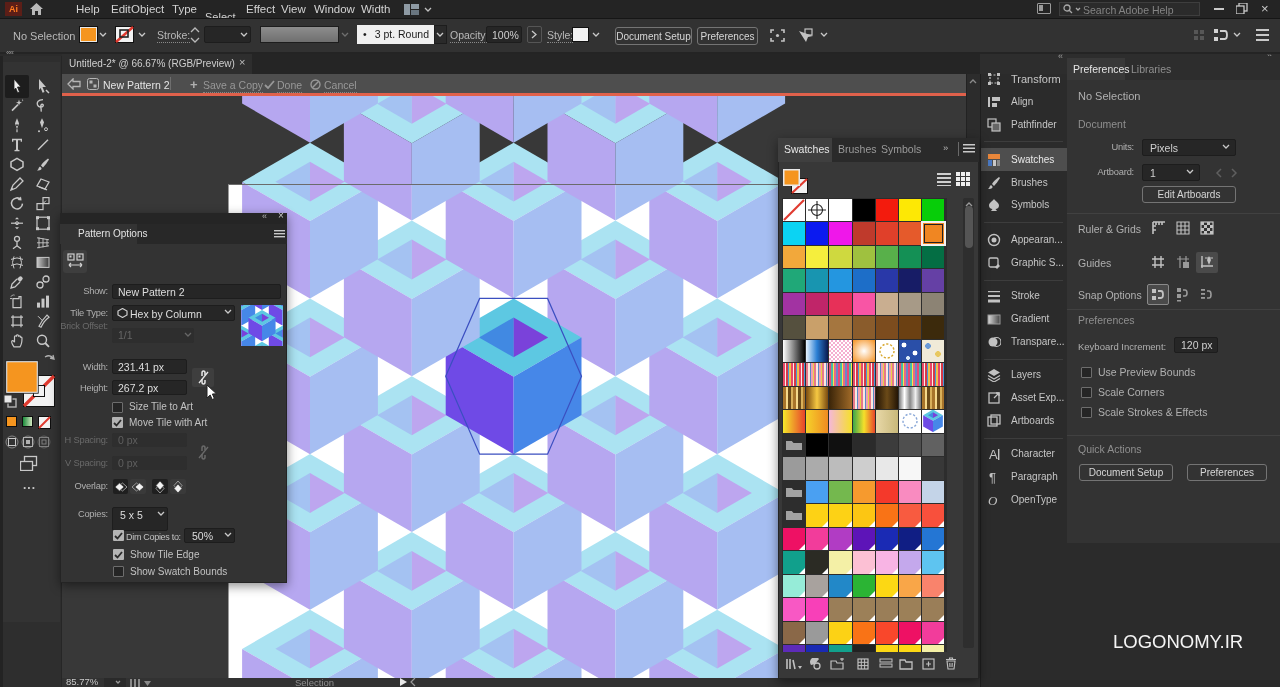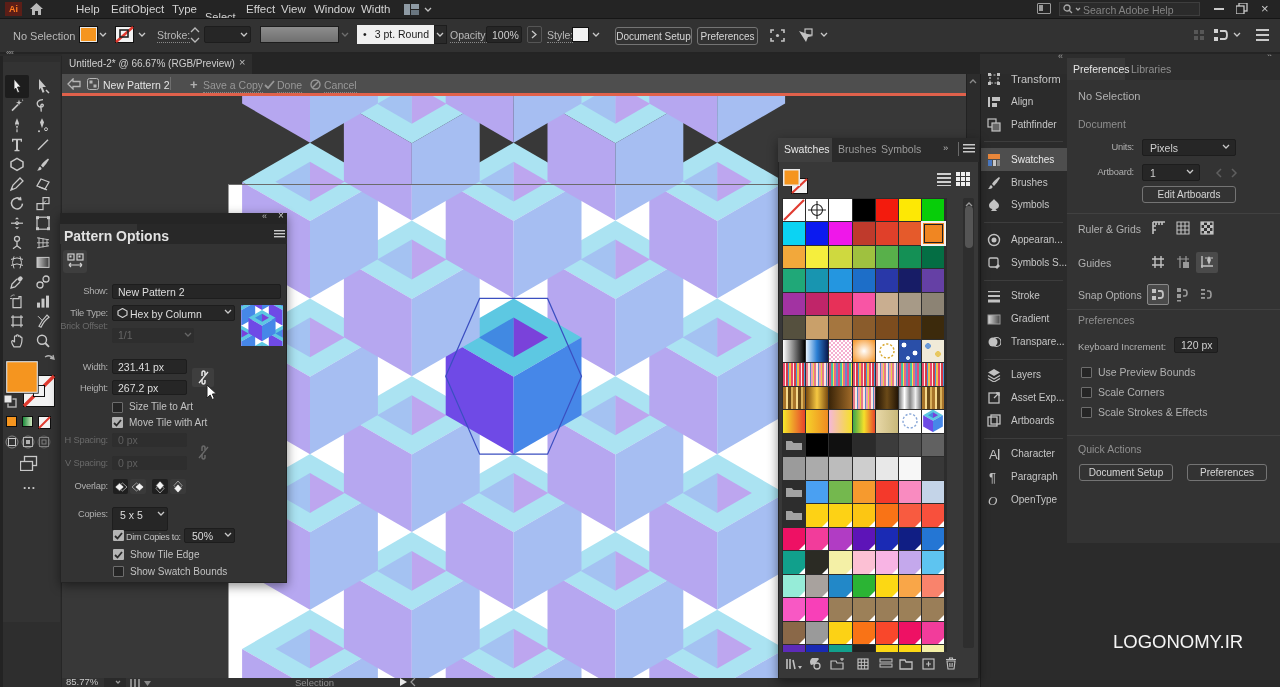--- a/index.html
+++ b/index.html
@@ -565,21 +565,21 @@
 <div class="sep" style="left:984px;top:222.0px;width:79px;background:#3d3d3d"></div>
 <svg class="ab" style="left:987px;top:232.9px" width="14" height="14">
     <circle cx="7" cy="7" r="5.5" fill="none" stroke="#c2c2c2" stroke-width="1.4"></circle>
     <circle cx="7" cy="7" r="2.5" fill="#c2c2c2"></circle>
   </svg>
 <div style="position:absolute;left:1011px;top:233.9px;font-size:10px;color:#c6c6c6">Appearan...</div>
 <svg class="ab" style="left:987px;top:255.7px" width="14" height="14">
     <rect x="2" y="2" width="9" height="9" rx="1.5" fill="none" stroke="#c2c2c2" stroke-width="1.3"></rect>
     <path d="M11,8 L13,10 L10,13 L8,11" fill="#c2c2c2"></path>
   </svg>
-<div style="position:absolute;left:1011px;top:256.7px;font-size:10px;color:#c6c6c6">Symbols S...</div>
+<div style="position:absolute;left:1011px;top:256.7px;font-size:10px;color:#c6c6c6">Graphic S...</div>
 <div class="sep" style="left:984px;top:279.5px;width:79px;background:#3d3d3d"></div>
 <svg class="ab" style="left:987px;top:289.1px" width="14" height="14">
     <rect x="1" y="2" width="12" height="1.2" fill="#c2c2c2"></rect>
     <rect x="1" y="6" width="12" height="2" fill="#c2c2c2"></rect>
     <rect x="1" y="10.5" width="12" height="3" fill="#c2c2c2"></rect>
   </svg>
 <div style="position:absolute;left:1011px;top:290.1px;font-size:10px;color:#c6c6c6">Stroke</div>
 <svg class="ab" style="left:987px;top:311.9px" width="14" height="14">
     <defs>
       <linearGradient id="gr2" x1="0" x2="1">
@@ -709,21 +709,21 @@
 <div style="position:absolute;left:1078px;top:443px;font-size:10.5px;color:#8f8f8f">Quick Actions</div>
 <div class="btn" style="left:1079px;top:464px;width:94px;height:17px;line-height:16px">Document Setup</div>
 <div class="btn" style="left:1187px;top:464px;width:80px;height:17px;line-height:16px">Preferences</div>
 <div style="position:absolute;left:1113px;top:631px;font-size:18.5px;color:#f5f5f5;font-weight:400;letter-spacing:0px">LOGONOMY.IR</div>
 <div class="ab" style="left:60px;top:213px;width:227px;height:370px;background:#333333;box-shadow:0 3px 10px rgba(0,0,0,0.45);border:1px solid #242424"></div>
 <div class="ab" style="left:60px;top:213px;width:227px;height:11px;background:#252525"></div>
 <div style="position:absolute;left:262px;top:211px;font-size:9px;color:#b0b0b0">«</div>
 <div style="position:absolute;left:278px;top:210px;font-size:10px;color:#c9c9c9">×</div>
 <div class="ab" style="left:60px;top:224px;width:227px;height:20px;background:#282828"></div>
 <div class="ab" style="left:60px;top:224px;width:77px;height:20px;background:#333333"></div>
-<div style="position:absolute;left:64px;top:228px;font-size:14px;color:#e2e2e2;font-weight:bold">Pattern Options</div>
+<div style="position:absolute;left:78px;top:228px;font-size:10px;color:#e2e2e2;font-weight:normal">Pattern Options</div>
 <svg class="ab" style="left:274px;top:230px" width="11" height="8">
     <rect y="0" width="11" height="1.4" fill="#c9c9c9"></rect>
     <rect y="3" width="11" height="1.4" fill="#c9c9c9"></rect>
     <rect y="6" width="11" height="1.4" fill="#c9c9c9"></rect>
   </svg>
 <div class="ab" style="left:63px;top:250px;width:24px;height:23px;background:#3e3e3e;border-radius:3px"></div>
 <svg class="ab" style="left:67px;top:253px" width="17" height="17">
     <rect x="1" y="1" width="6" height="6" fill="none" stroke="#cfcfcf" stroke-width="1.2"></rect>
     <rect x="10" y="1" width="6" height="6" fill="none" stroke="#cfcfcf" stroke-width="1.2"></rect>
     <rect x="2.5" y="2.5" width="2" height="2" fill="#cfcfcf"></rect>

